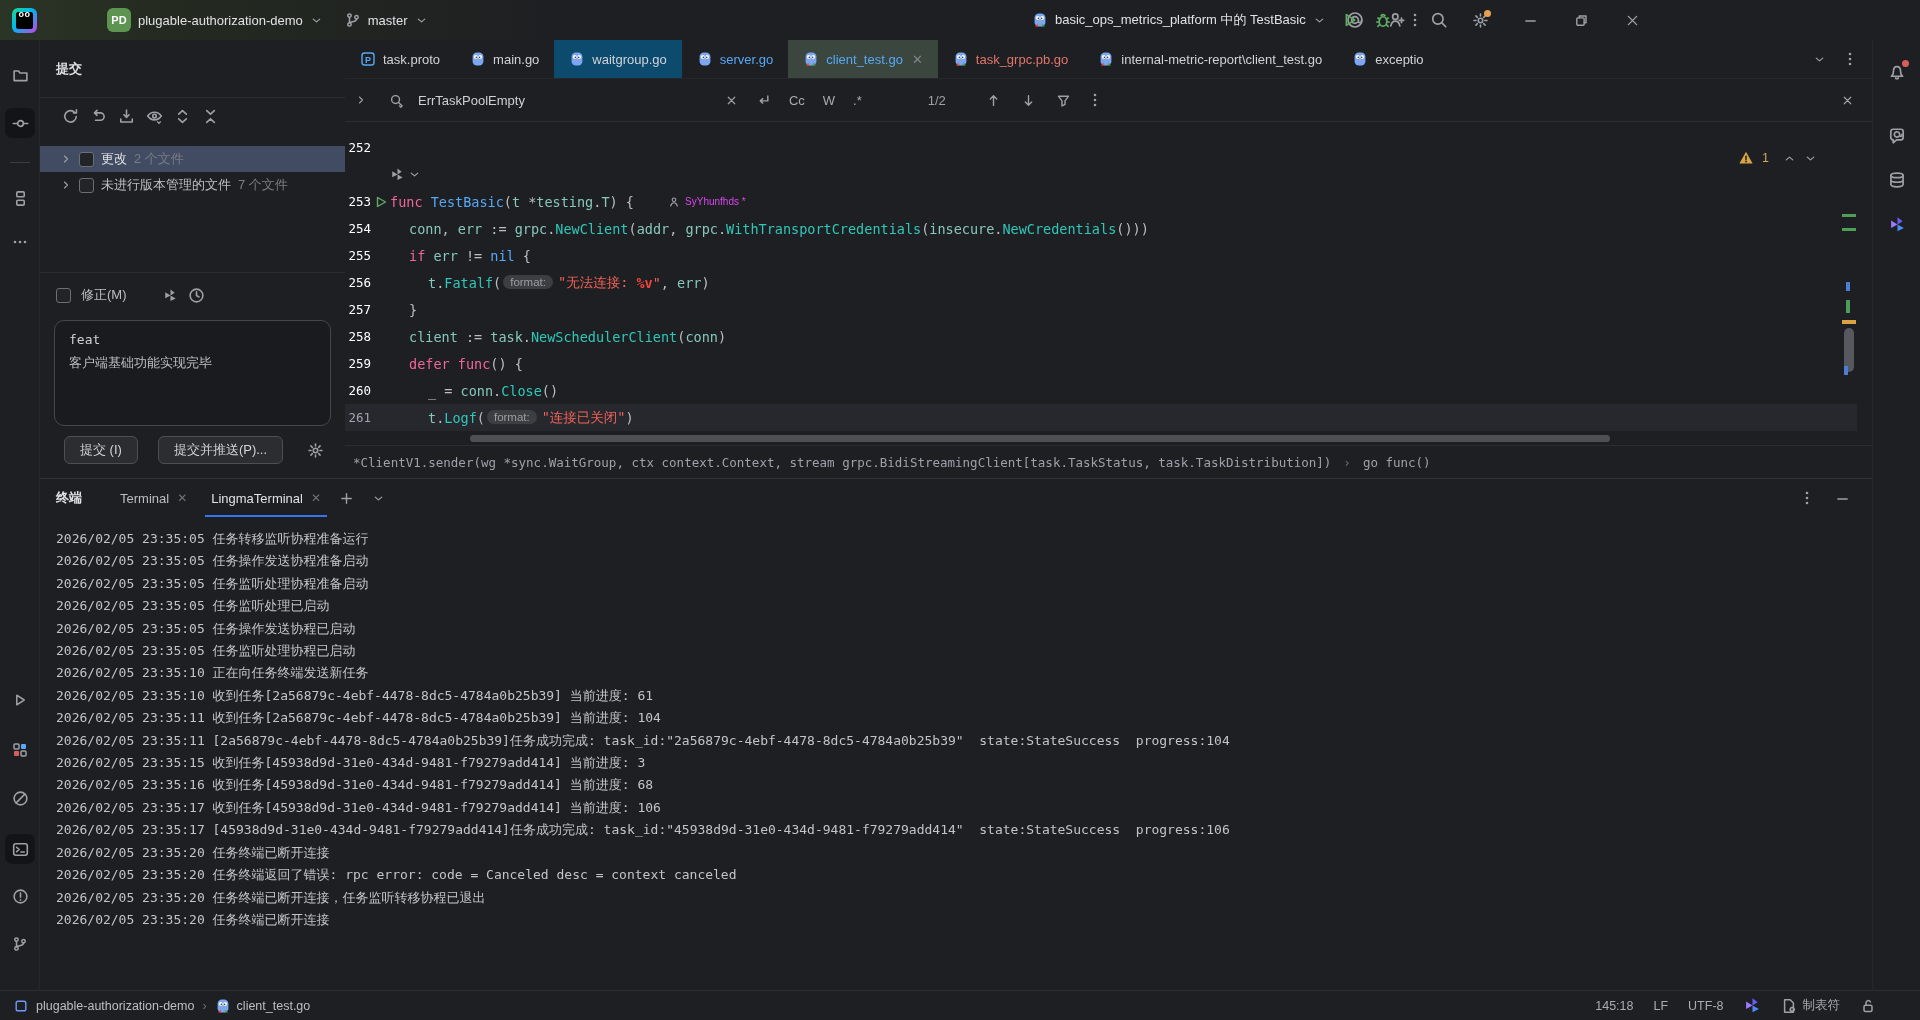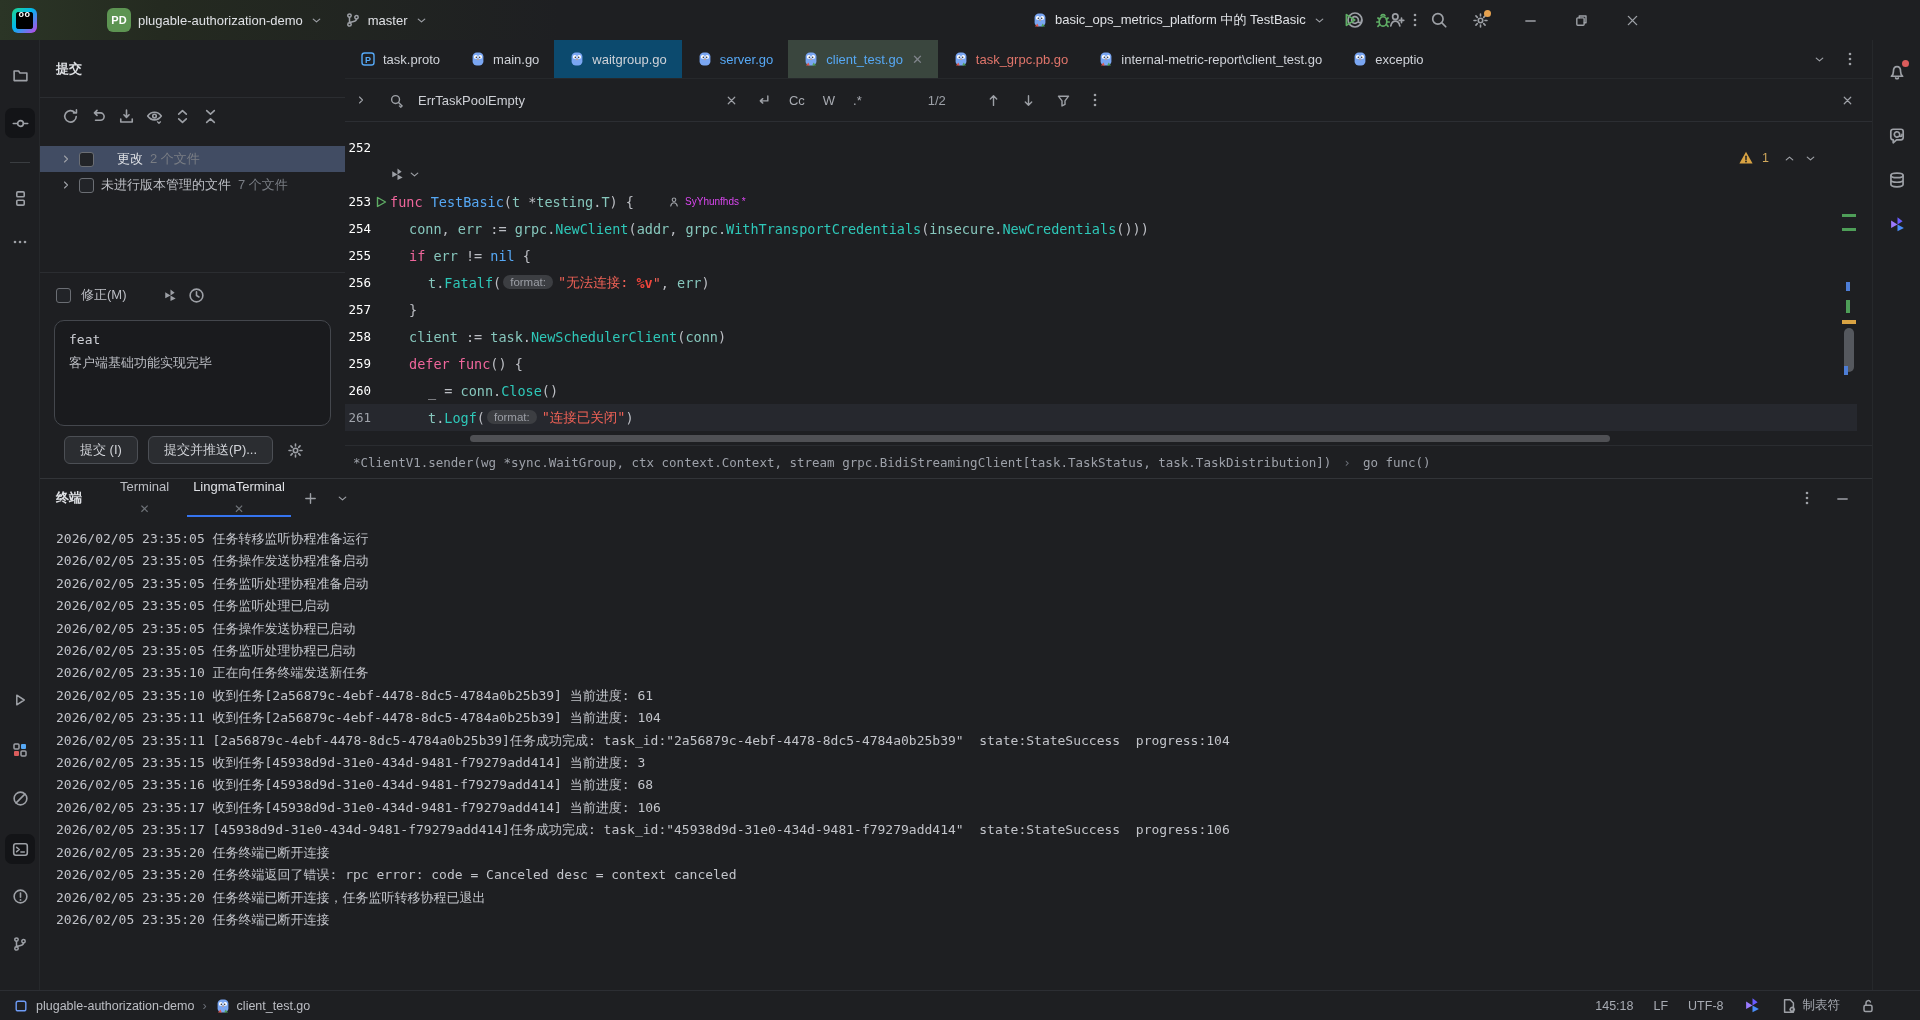--- a/index.html
+++ b/index.html
@@ -55,21 +55,21 @@
   .tree-row { position:absolute; left:0; right:0; height:26px; display:flex; align-items:center; gap:7px; padding-left:20px; font-size:13px; }
   .tree-row .cnt { color:#797d84; }
   .tree-row.selected { background:#414c63; }
   .cb { width:15px; height:15px; border:1.6px solid #6b6e74; border-radius:3px; background:#222428; flex:0 0 auto; }
   #commit-mid-divider { position:absolute; left:0; right:0; top:232px; height:1px; background:#2b2d31; }
   #amend-row { position:absolute; left:16px; top:246px; display:flex; align-items:center; gap:10px; font-size:13px; color:#bcbec4; }
   #msg-box { position:absolute; left:14px; top:280px; width:277px; height:106px; background:#1a1b1e;
     border:1px solid #44474d; border-radius:10px; padding:11px 14px; }
   #msg-box .subject { font-family:"DejaVu Sans Mono",monospace; font-size:13px; color:#ced0d6; }
   #msg-box .body { margin-top:7px; font-size:13px; color:#bcbec4; }
-  #commit-actions { position:absolute; left:24px; top:396px; display:flex; align-items:center; gap:10px; }
+  #commit-actions { position:absolute; left:24px; top:396px; display:flex; align-items:center; gap:20px; }
   .btn { height:28px; padding:0 15px; background:#2b2d31; border:1px solid #4c4f55; border-radius:6px;
     color:#d2d4d9; font-size:13px; display:flex; align-items:center; }
 
   
   #tabbar { position:absolute; left:345px; top:40px; width:1527px; height:39px; display:flex; align-items:stretch;
     border-bottom:1px solid #26282b; }
   .etab { display:flex; align-items:center; gap:7px; padding:0 15px; font-size:13px; color:#cfd2d8; position:relative; }
   .etab.hl { background:#0c4a6e; }
   .etab.active { background:#3a463e; }
   .etab .x { color:#81858c; font-size:13px; margin-left:2px; }
@@ -110,21 +110,21 @@
 
   
   #contextbar { position:absolute; left:345px; top:445px; width:1527px; height:33px; border-top:1px solid #2a2c30;
     display:flex; align-items:center; gap:12px; padding-left:8px;
     font-family:"DejaVu Sans Mono",monospace; font-size:12.5px; color:#9da1a9; white-space:nowrap; }
 
   
   #terminal { position:absolute; left:40px; top:478px; width:1832px; height:512px; border-top:1px solid #323438; }
   #terminal-tabs { height:38px; display:flex; align-items:stretch; padding-left:16px; }
   #terminal-title { display:flex; align-items:center; font-size:13px; font-weight:600; color:#dfe1e5; margin-right:26px; }
-  .ttab { display:flex; align-items:center; gap:8px; padding:0 12px; font-size:13px; color:#bcbec4; position:relative;flex-direction:column; }
+  .ttab { display:flex; align-items:center; gap:8px; padding:0 12px; font-size:13px; color:#bcbec4; position:relative; }
   .ttab.active { color:#dfe1e5; }
   .ttab.active::after { content:""; position:absolute; left:6px; right:6px; bottom:0; height:2px; background:#3574f0; }
   .ttab .x { color:#6f7379; font-size:12px; }
   #terminal-tab-actions { display:flex; align-items:center; gap:18px; margin-left:6px; }
   #terminal-right { margin-left:auto; display:flex; align-items:center; gap:20px; padding-right:22px; }
   #logs { padding:11px 0 0 16px; }
   .log-line { font-family:"DejaVu Sans Mono",monospace; font-size:13px; line-height:22.4px; color:#c2c4ca; white-space:pre; }
 
   
   #statusbar { position:absolute; left:0; top:990px; width:1920px; height:30px; border-top:1px solid #2c2e33;
@@ -462,21 +462,21 @@
         </span>
     </div>
 
     <div class="tree-row selected" style="top:106px;">
       <span class="icon">
           <svg width="12" height="12" viewBox="0 0 16 16" fill="none" stroke="currentColor" stroke-width="1.5" stroke-linecap="round" stroke-linejoin="round">
             <path d="M6 4l4 4-4 4"></path>
           </svg>
         </span>
       <span class="cb"></span>
-      <span style="color:#dfe1e5;margin-left:16px;">更改</span>
+      <span style="color:#dfe1e5;">更改</span>
       <span class="cnt">2 个文件</span>
     </div>
     <div class="tree-row" style="top:132px;">
       <span class="icon">
           <svg width="12" height="12" viewBox="0 0 16 16" fill="none" stroke="currentColor" stroke-width="1.5" stroke-linecap="round" stroke-linejoin="round">
             <path d="M6 4l4 4-4 4"></path>
           </svg>
         </span>
       <span class="cb"></span>
       <span>未进行版本管理的文件</span>

